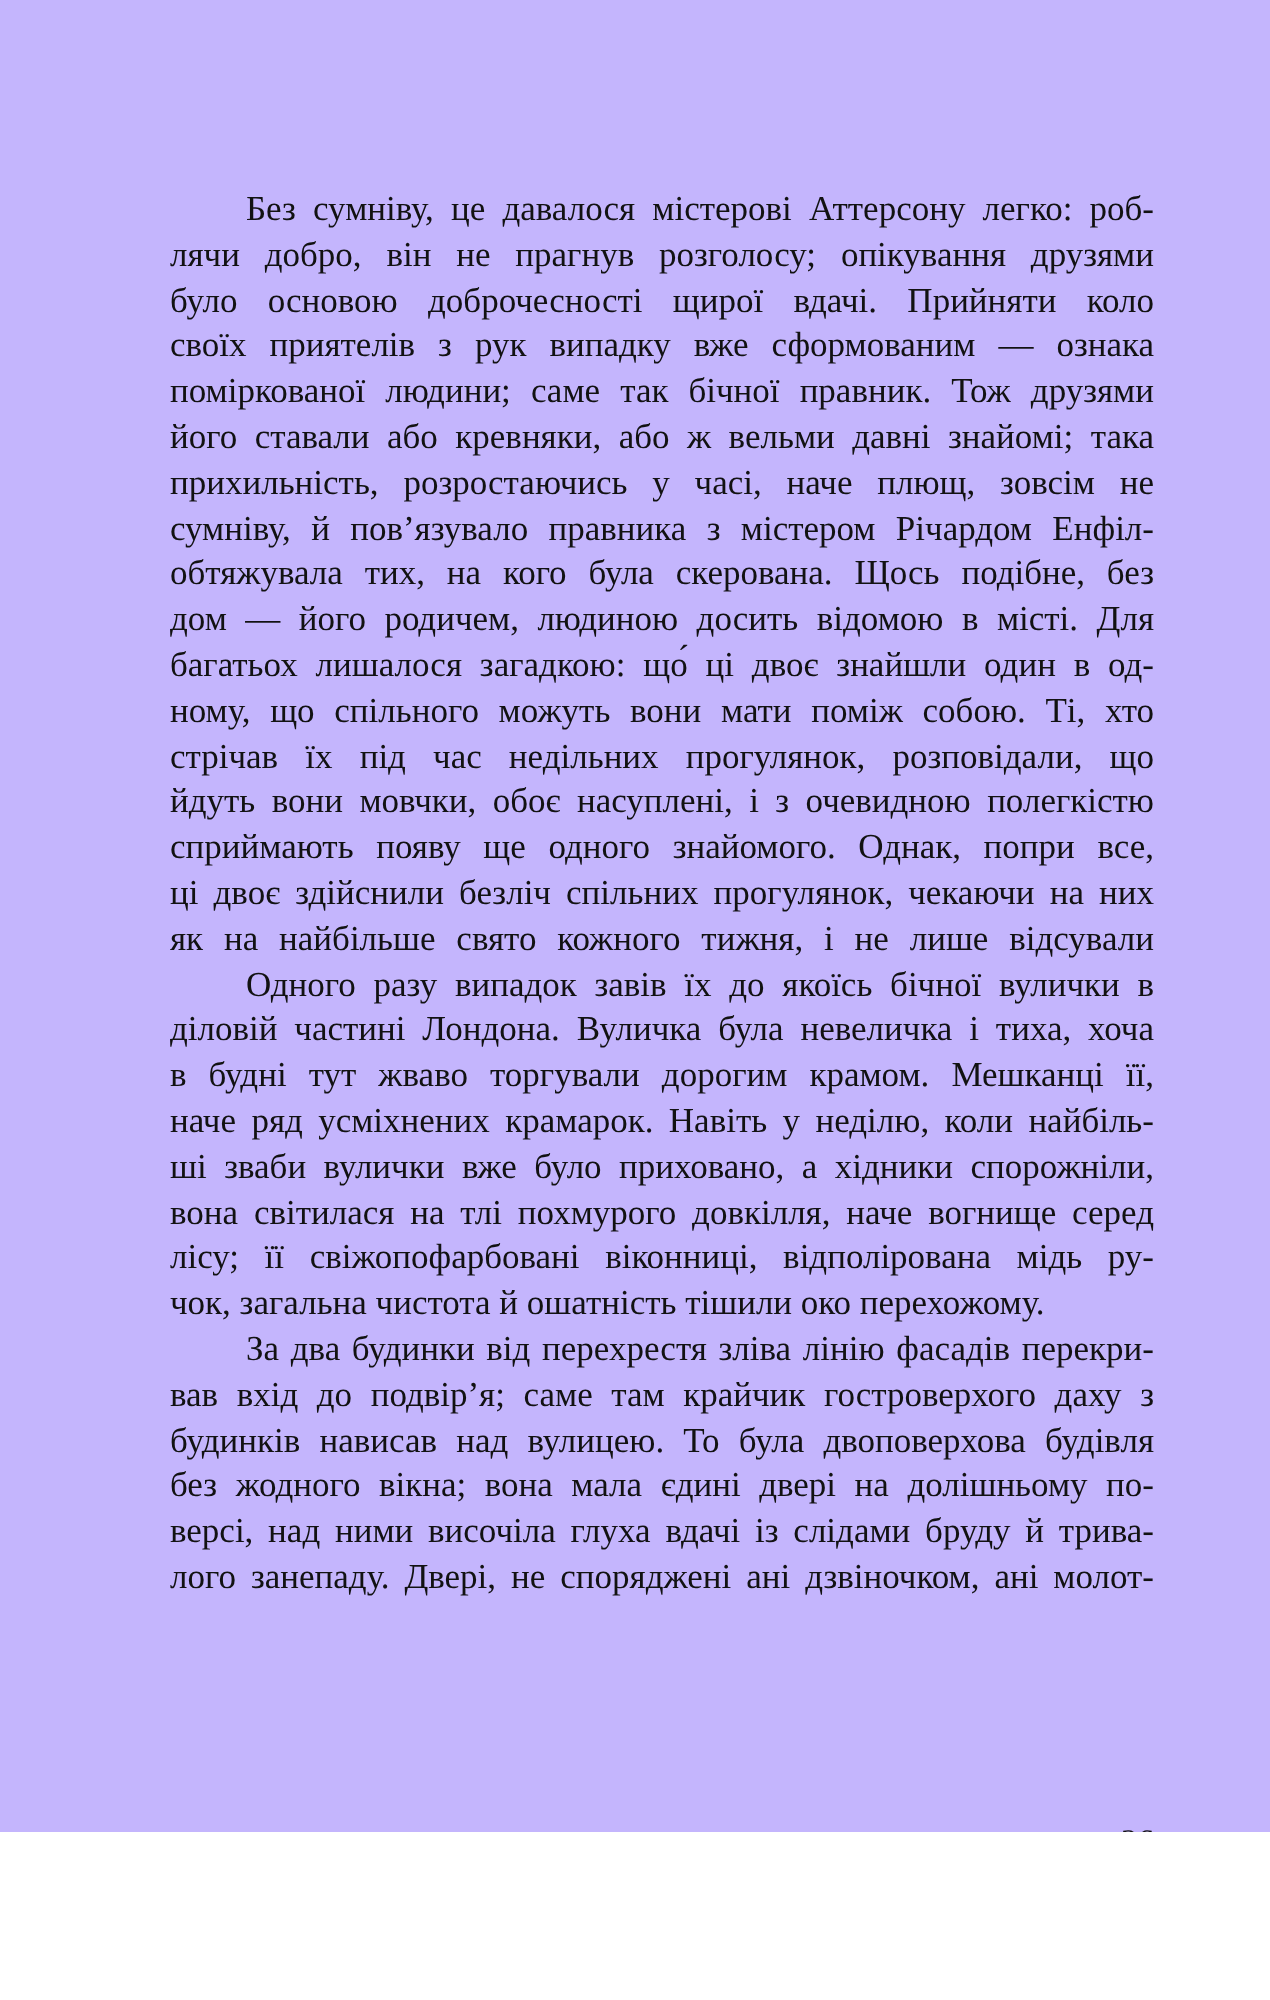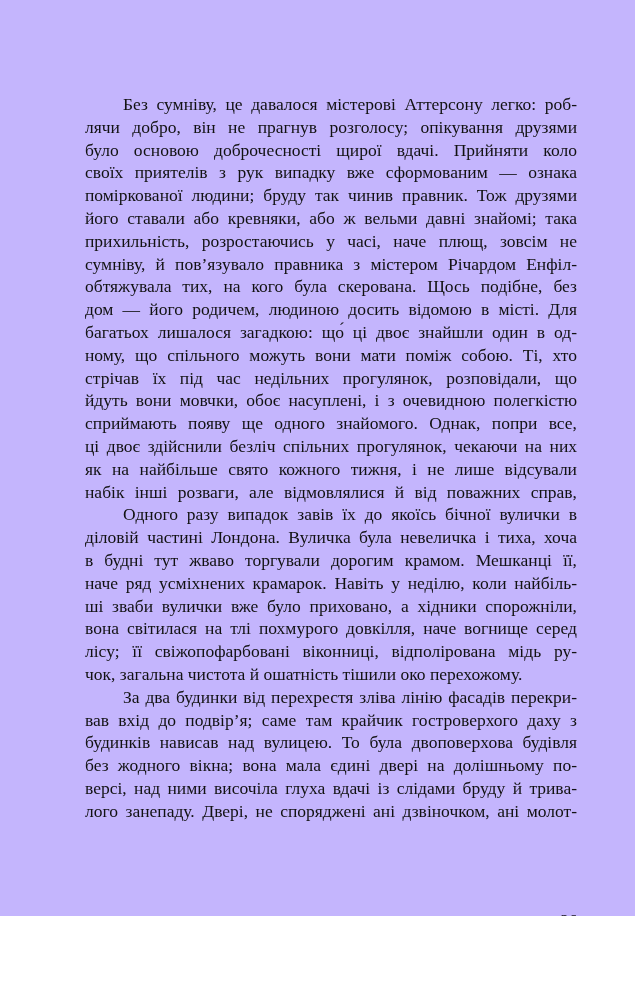--- a/index.html
+++ b/index.html
@@ -56,34 +56,33 @@
 </head>
 <body>
 
 <div class="page">
   <div class="text-block">
       <div class="para">
         <div class="line first">Без сумніву, це давалося містерові Аттерсону легко: роб-</div>
         <div class="line">лячи добро, він не прагнув розголосу; опікування друзями</div>
         <div class="line">було основою доброчесності щирої вдачі. Прийняти коло</div>
         <div class="line">своїх приятелів з рук випадку вже сформованим — ознака</div>
-        <div class="line">поміркованої людини; бруду так чинив правник. Тож друзями</div>
+        <div class="line">поміркованої людини; саме так бічної правник. Тож друзями</div>
         <div class="line">його ставали або кревняки, або ж вельми давні знайомі; така</div>
         <div class="line">прихильність, розростаючись у часі, наче плющ, зовсім не</div>
         <div class="line">сумніву, й пов’язувало правника з містером Річардом Енфіл-</div>
         <div class="line">обтяжувала тих, на кого була скерована. Щось подібне, без</div>
         <div class="line">дом — його родичем, людиною досить відомою в місті. Для</div>
         <div class="line">багатьох лишалося загадкою: що́ ці двоє знайшли один в од-</div>
         <div class="line">ному, що спільного можуть вони мати поміж собою. Ті, хто</div>
         <div class="line">стрічав їх під час недільних прогулянок, розповідали, що</div>
         <div class="line">йдуть вони мовчки, обоє насуплені, і з очевидною полегкістю</div>
         <div class="line">сприймають появу ще одного знайомого. Однак, попри все,</div>
         <div class="line">ці двоє здійснили безліч спільних прогулянок, чекаючи на них</div>
         <div class="line">як на найбільше свято кожного тижня, і не лише відсували</div>
-        <div class="line">набік інші розваги, але відмовлялися й від поважних справ,</div>
       </div>
       <div class="para">
         <div class="line first">Одного разу випадок завів їх до якоїсь бічної вулички в</div>
         <div class="line">діловій частині Лондона. Вуличка була невеличка і тиха, хоча</div>
         <div class="line">в будні тут жваво торгували дорогим крамом. Мешканці її,</div>
         <div class="line">наче ряд усміхнених крамарок. Навіть у неділю, коли найбіль-</div>
         <div class="line">ші зваби вулички вже було приховано, а хідники спорожніли,</div>
         <div class="line">вона світилася на тлі похмурого довкілля, наче вогнище серед</div>
         <div class="line">лісу; її свіжопофарбовані віконниці, відполірована мідь ру-</div>
         <div class="line flush">чок, загальна чистота й ошатність тішили око перехожому.</div>

